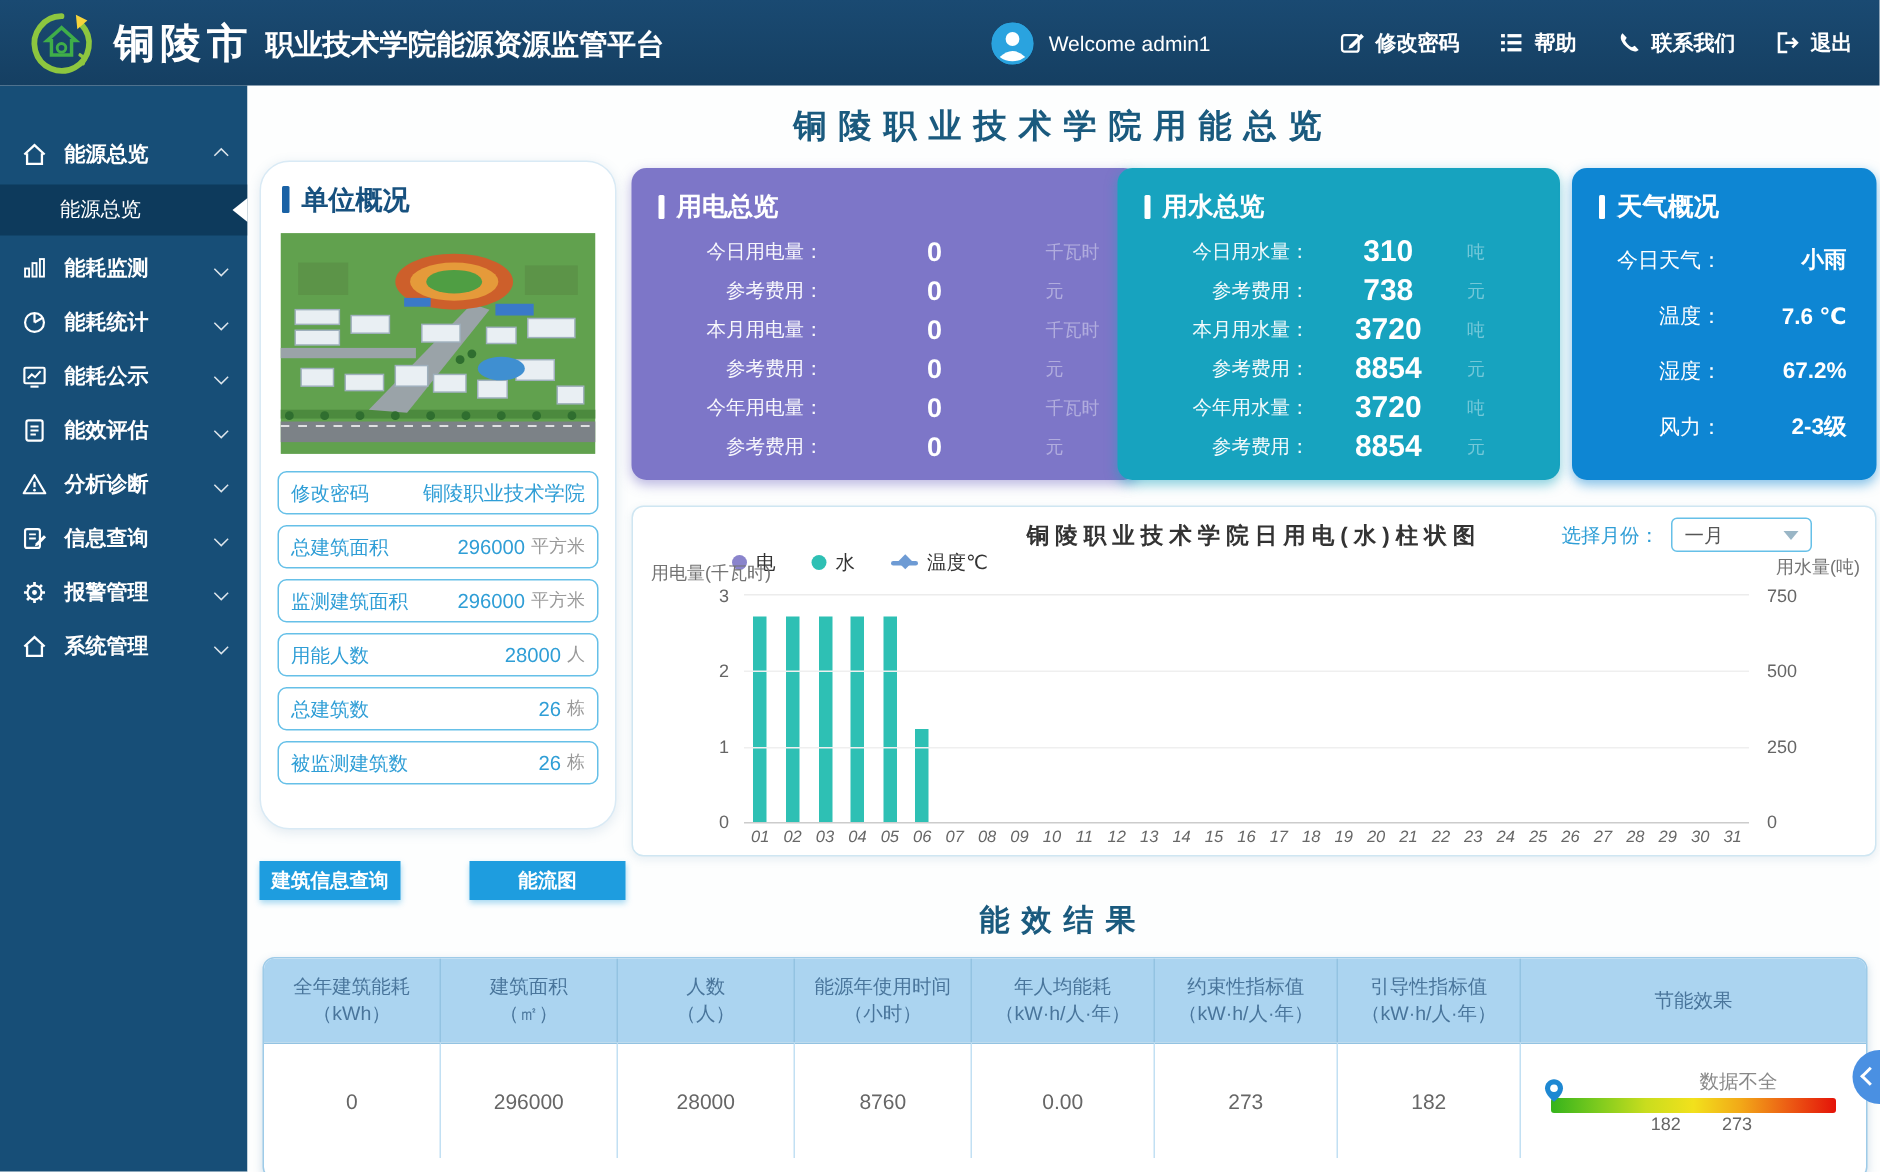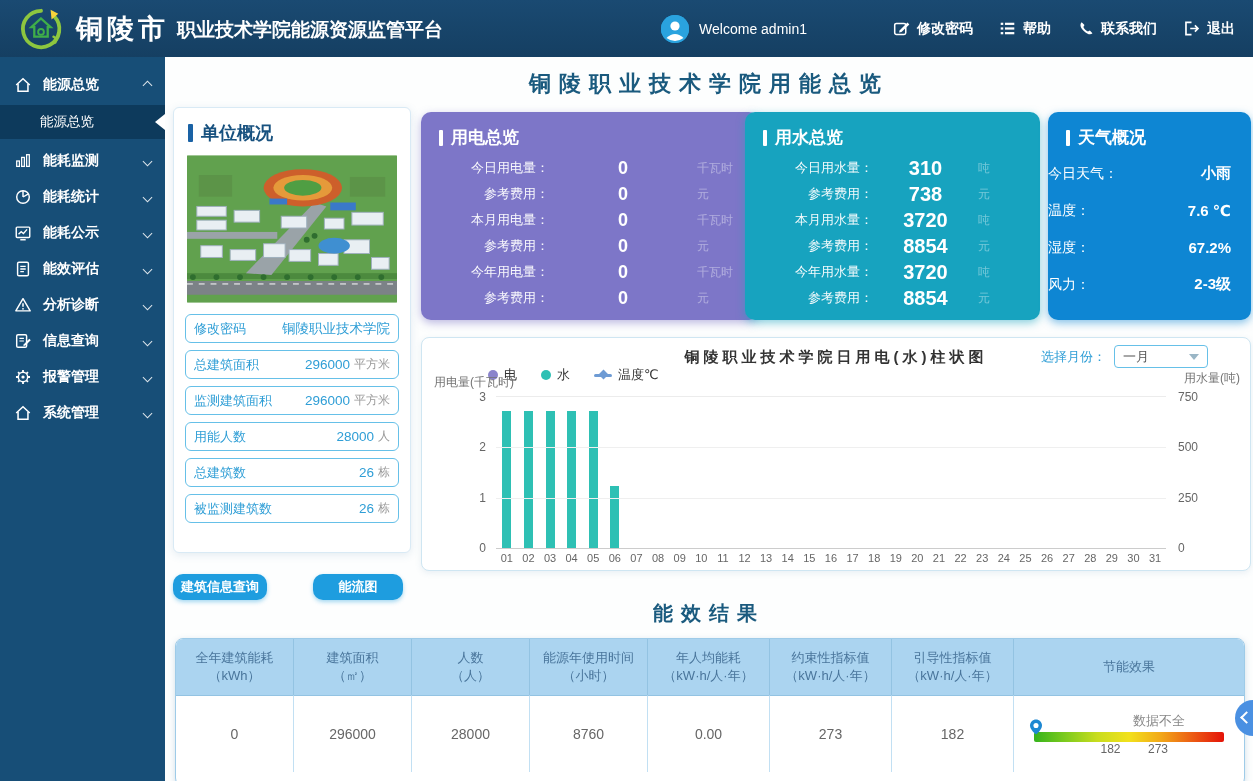--- a/index.html
+++ b/index.html
@@ -16,75 +16,75 @@
   .header-right { margin-left:auto; display:flex; align-items:center; gap:26px; }
   .welcome { display:flex; align-items:center; gap:10px; font-size:14px; margin-right:60px; }
   .avatar { width:28px; height:28px; border-radius:50%; background:#2aa3df; display:flex;
     align-items:center; justify-content:center; }
   .hbtn { display:flex; align-items:center; gap:7px; font-size:14px; font-weight:bold;
     cursor:pointer; white-space:nowrap; }
   .hicon { width:17px; height:17px; display:block; }
 
   
   .sidebar { position:absolute; left:0; top:57px; width:165px; height:724px;
-    background:#174e77; color:#fff; padding-top:10px; }
+    background:#174e77; color:#fff; padding-top:28px; }
   .side-item { height:36px; display:flex; align-items:center; gap:11px;
     padding:0 14px; font-size:14px; font-weight:bold; cursor:pointer; position:relative; }
   .side-item .sicon { width:18px; height:18px; flex:0 0 auto; }
   .chev { width:7px; height:7px; border-right:1.6px solid rgba(255,255,255,.85);
     border-bottom:1.6px solid rgba(255,255,255,.85); margin-left:auto; }
   .chev.down { transform:rotate(45deg); }
   .chev.up { transform:rotate(-135deg); }
   .side-sub { height:34px; display:flex; align-items:center; padding-left:40px;
     font-size:13.5px; background:#0d3a5c; position:relative; cursor:pointer; margin:2px 0 4px; }
   .side-sub .pointer { position:absolute; right:0; top:50%; transform:translateY(-50%);
     width:0; height:0; border-top:8px solid transparent; border-bottom:8px solid transparent;
     border-right:10px solid #ffffff; }
 
   
   .main { position:absolute; left:165px; top:57px; width:1088px; height:724px; background:#fdfefe; }
   .page-title { position:absolute; left:0; top:12px; width:100%; text-align:center;
     font-size:22px; font-weight:bold; letter-spacing:8px; color:#1a5a7e; }
 
   
   .unit-card { position:absolute; left:8px; top:50px; width:238px; height:446px; background:#fff;
-    border:1px solid #d9eaf5; border-radius:6px; box-shadow:0 2px 8px rgba(80,130,170,.15); }
+    border:1px solid #d9eaf5; border-radius:20px; box-shadow:0 2px 8px rgba(80,130,170,.15); }
   .card-head { display:flex; align-items:center; gap:8px; margin:13px 14px 9px; }
   .card-head .bar { width:5px; height:18px; background:#1a62a5; border-radius:1px; }
   .card-head .txt { font-size:18px; font-weight:bold; color:#17517f; }
   .campus { display:block; width:210px; height:150px; margin:0 auto; border-radius:2px; }
   .fields { margin:10px 11px 0; }
   .field { height:29px; border:1px solid #66c0e8; border-radius:6px; display:flex;
     align-items:center; padding:0 8px; margin-bottom:7px; font-size:13px; }
   .field .fl { color:#2f9ed6; }
   .field .fv { margin-left:auto; color:#2f9ed6; font-size:13.5px; }
   .field .fu { color:#999; font-size:12px; margin-left:4px; }
   .blue-btn { position:absolute; height:26px; background:#1e9ddf; color:#fff; border:none;
-    border-radius:10px; font-size:13px; font-weight:bold; cursor:pointer;
+    border-radius:0; font-size:13px; font-weight:bold; cursor:pointer;
     box-shadow:0 2px 4px rgba(30,157,223,.4);
     font-family:"Liberation Sans","DejaVu Sans",sans-serif; }
   .btn-building { left:8px; top:517px; width:94px; }
-  .btn-energyflow { left:148px; top:517px; width:90px; }
+  .btn-energyflow { left:148px; top:517px; width:104px; }
 
   
   .sum-card { position:absolute; top:55px; height:208px; border-radius:10px; color:#fff; }
   .sum-card .card-head { margin:14px 18px 6px; }
   .sum-card .card-head .bar { background:#fff; width:4px; height:16px; }
   .sum-card .card-head .txt { color:#fff; font-size:17px; }
   .elec { left:256px; width:338px; background:#7d76c8; box-shadow:0 3px 8px rgba(125,118,200,.5); }
   .water { left:580px; width:295px; background:#17a3bf; box-shadow:0 3px 8px rgba(23,163,191,.5); }
   .weather { left:883px; width:203px; background:#0e86d3; box-shadow:0 3px 8px rgba(14,134,211,.5); }
   .srow { display:grid; grid-template-columns:128px 1fr 62px; align-items:center; height:26px; }
   .srow .sl { text-align:right; font-size:13px; color:rgba(255,255,255,.95); }
   .srow .sv { text-align:center; font-size:18px; font-weight:bold; }
   .water .srow .sv { font-size:20px; }
   .srow .su { font-size:12px; color:rgba(255,255,255,.4); }
   .wrow { display:grid; grid-template-columns:100px 1fr; align-items:center; height:37px;
     padding-right:20px; }
-  .wrow .sl { text-align:left; font-size:14px; }
+  .wrow .sl { text-align:right; font-size:14px; }
   .wrow .sv { text-align:right; font-size:15px; font-weight:bold; }
 
   
   .chart-panel { position:absolute; left:256px; top:280px; width:830px; height:234px;
     background:#fff; border:1px solid #cfe6f2; border-radius:8px;
     box-shadow:0 2px 6px rgba(80,130,170,.12); }
   .chart-title { position:absolute; left:0; top:10px; width:100%; text-align:center;
     font-size:15px; font-weight:bold; letter-spacing:4px; color:#333; }
   .month-box { position:absolute; right:42px; top:7px; display:flex; align-items:center; gap:8px; }
   .month-label { font-size:13px; color:#2f9ed6; }
@@ -100,21 +100,21 @@
   .temp-mark { width:18px; height:3px; background:#6e9bd4; position:relative; border-radius:2px; }
   .temp-mark::after { content:""; position:absolute; left:6px; top:-2.5px; width:7px; height:7px;
     background:#6e9bd4; transform:rotate(45deg); }
   .axis-name { position:absolute; font-size:12px; color:#737373; }
   .plot { position:absolute; left:74px; top:58px; width:670px; height:153px;
     border-top:1px solid #ececec; border-bottom:1px solid #ccc; display:flex; }
   .gline { position:absolute; left:0; width:100%; height:1px; background:#efefef; }
   .bar-slot { flex:1; display:flex; align-items:flex-end; justify-content:center; height:100%; }
   .bar { width:9px; }
   .xrow { position:absolute; left:74px; top:214px; width:670px; display:flex; }
-  .xlab { flex:1; text-align:center; font-size:11px; color:#666; }
+  .xlab { flex:1; text-align:center; font-size:11px; color:#666;font-style:italic; }
   .ytick { position:absolute; font-size:12px; color:#666; }
 
   
   .eff-title { position:absolute; left:0; top:543px; width:100%; text-align:center;
     font-size:20px; font-weight:bold; letter-spacing:8px; color:#1a5a7e; }
   .eff-table { position:absolute; left:10px; top:581px; width:1070px; height:148px;
     border:1px solid #9ecbe8; border-radius:8px; overflow:hidden;
     box-shadow:0 2px 6px rgba(80,130,170,.25); background:#fff; }
   .thead, .tbody { display:grid; grid-template-columns:118px 118px 118px 118px 122px 122px 122px 1fr; }
   .th { background:#abd4f0; height:56px; display:flex; flex-direction:column; align-items:center;

